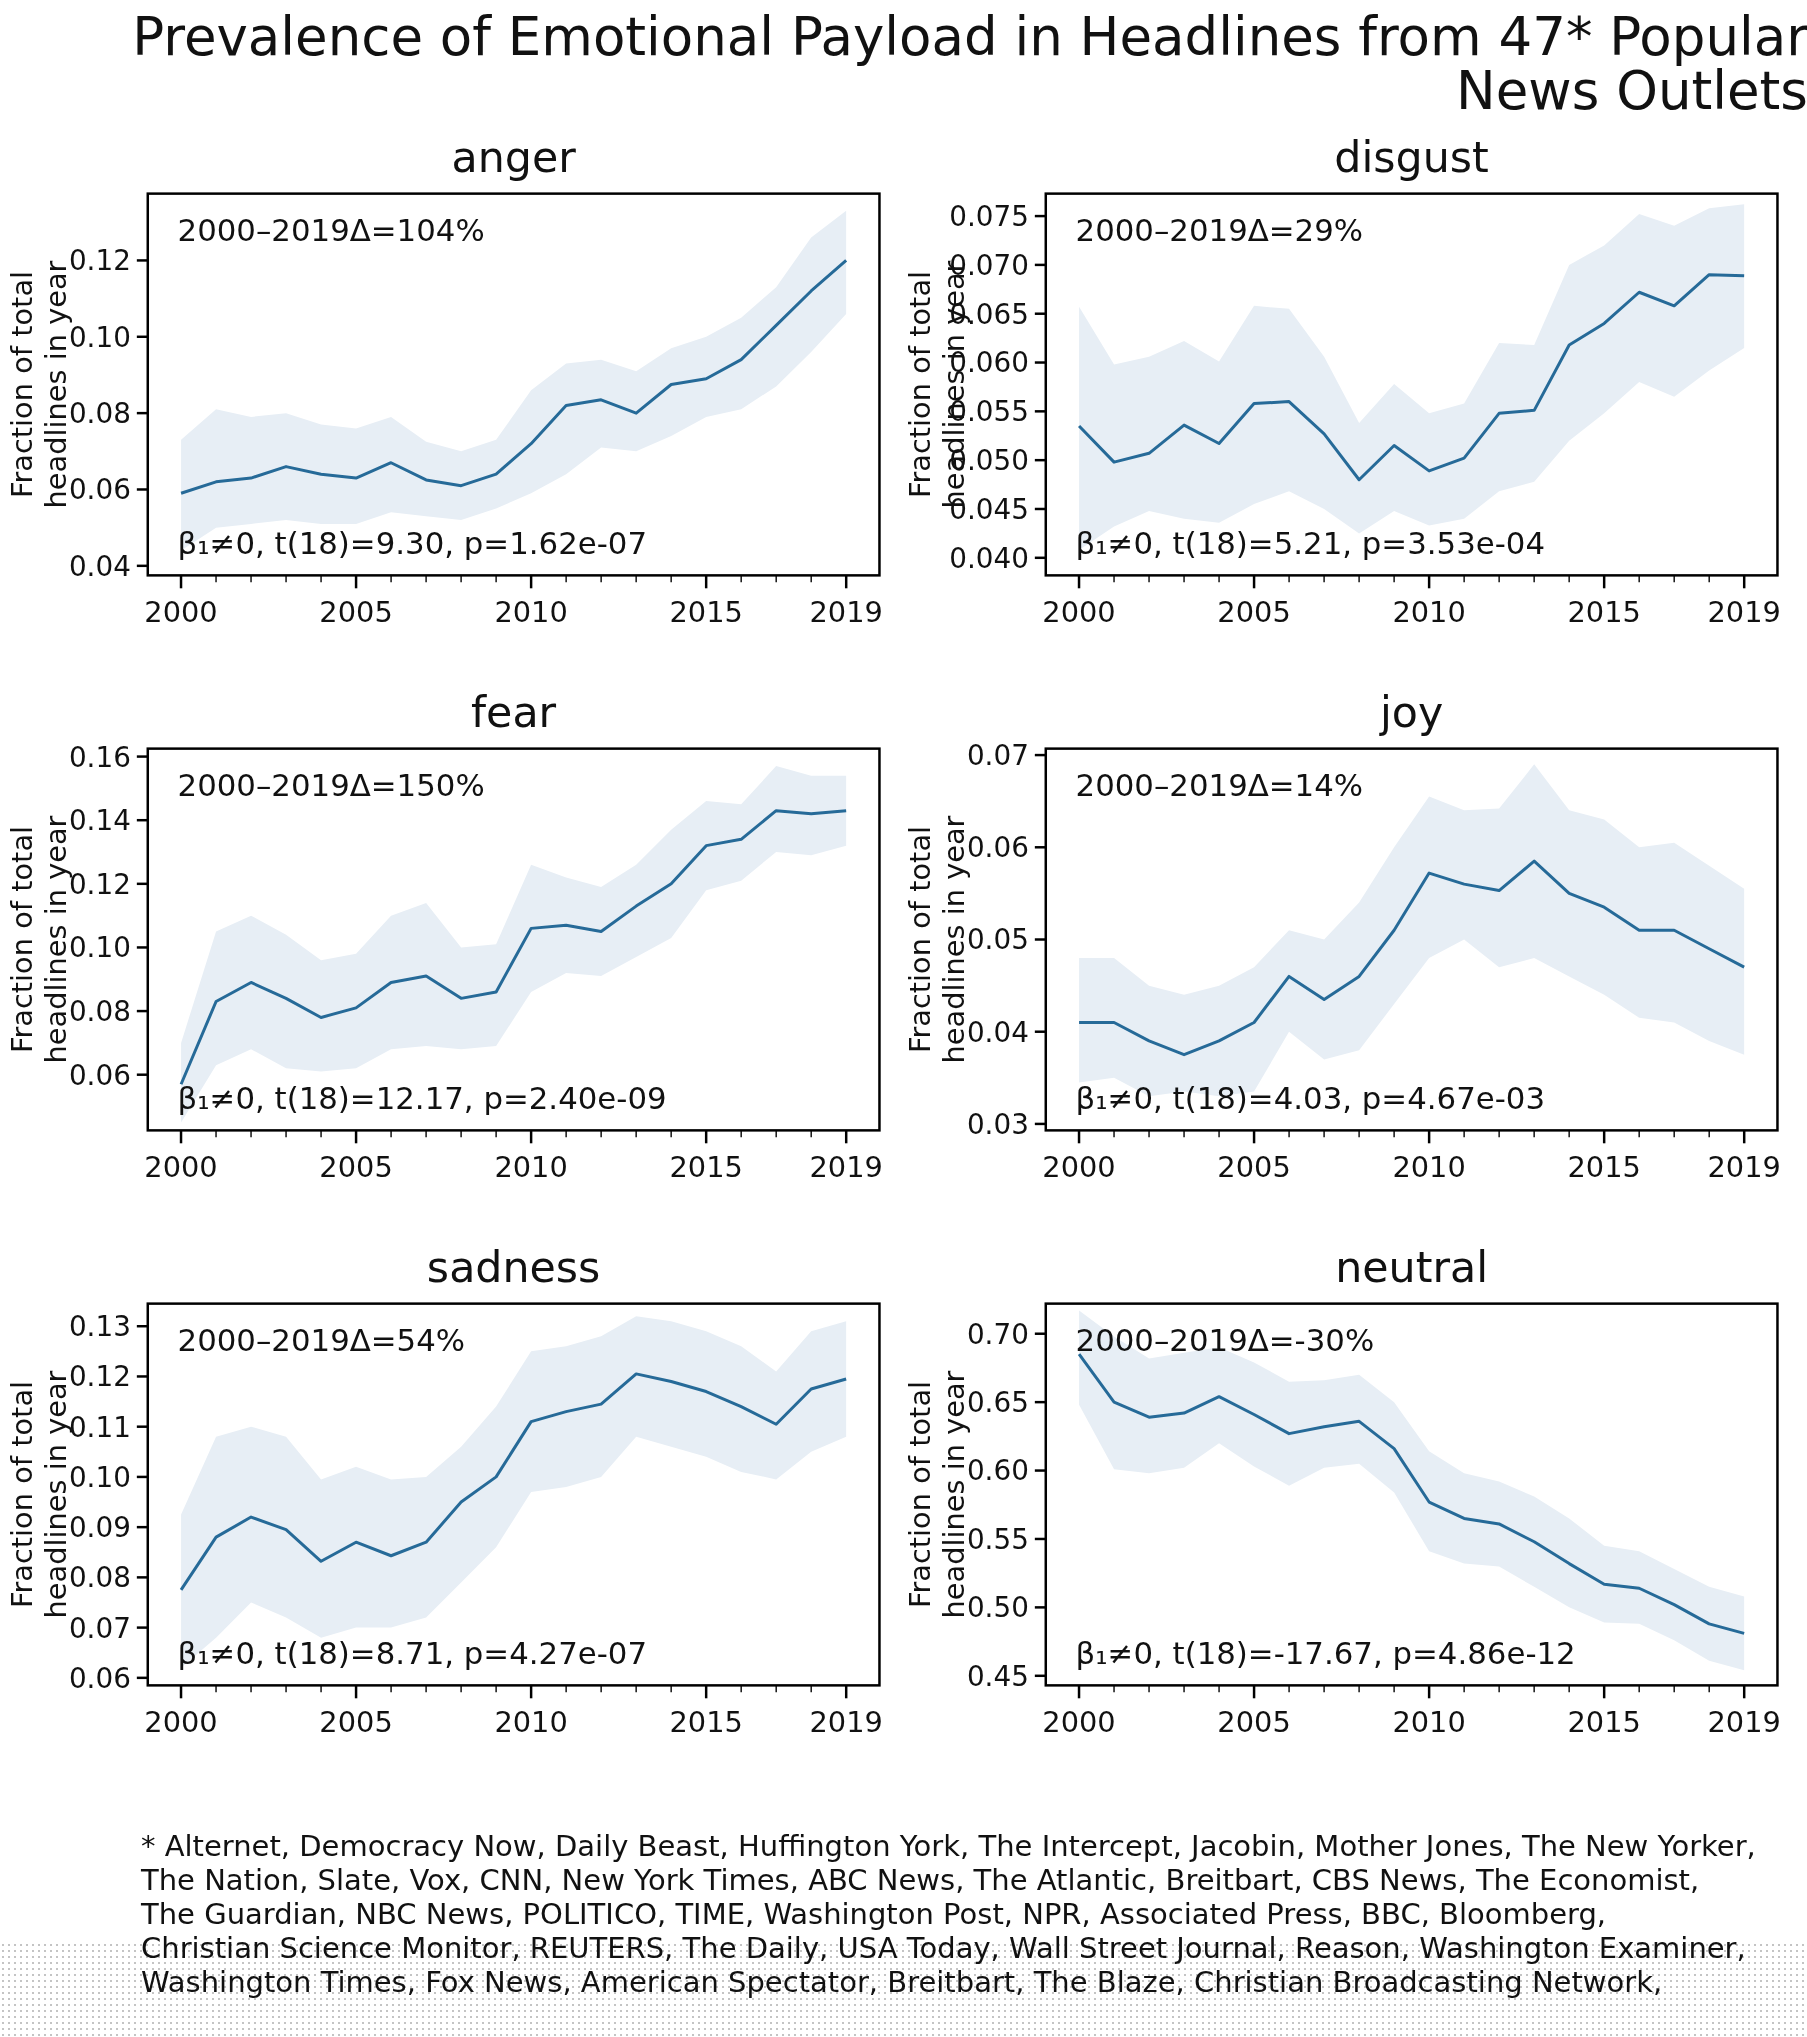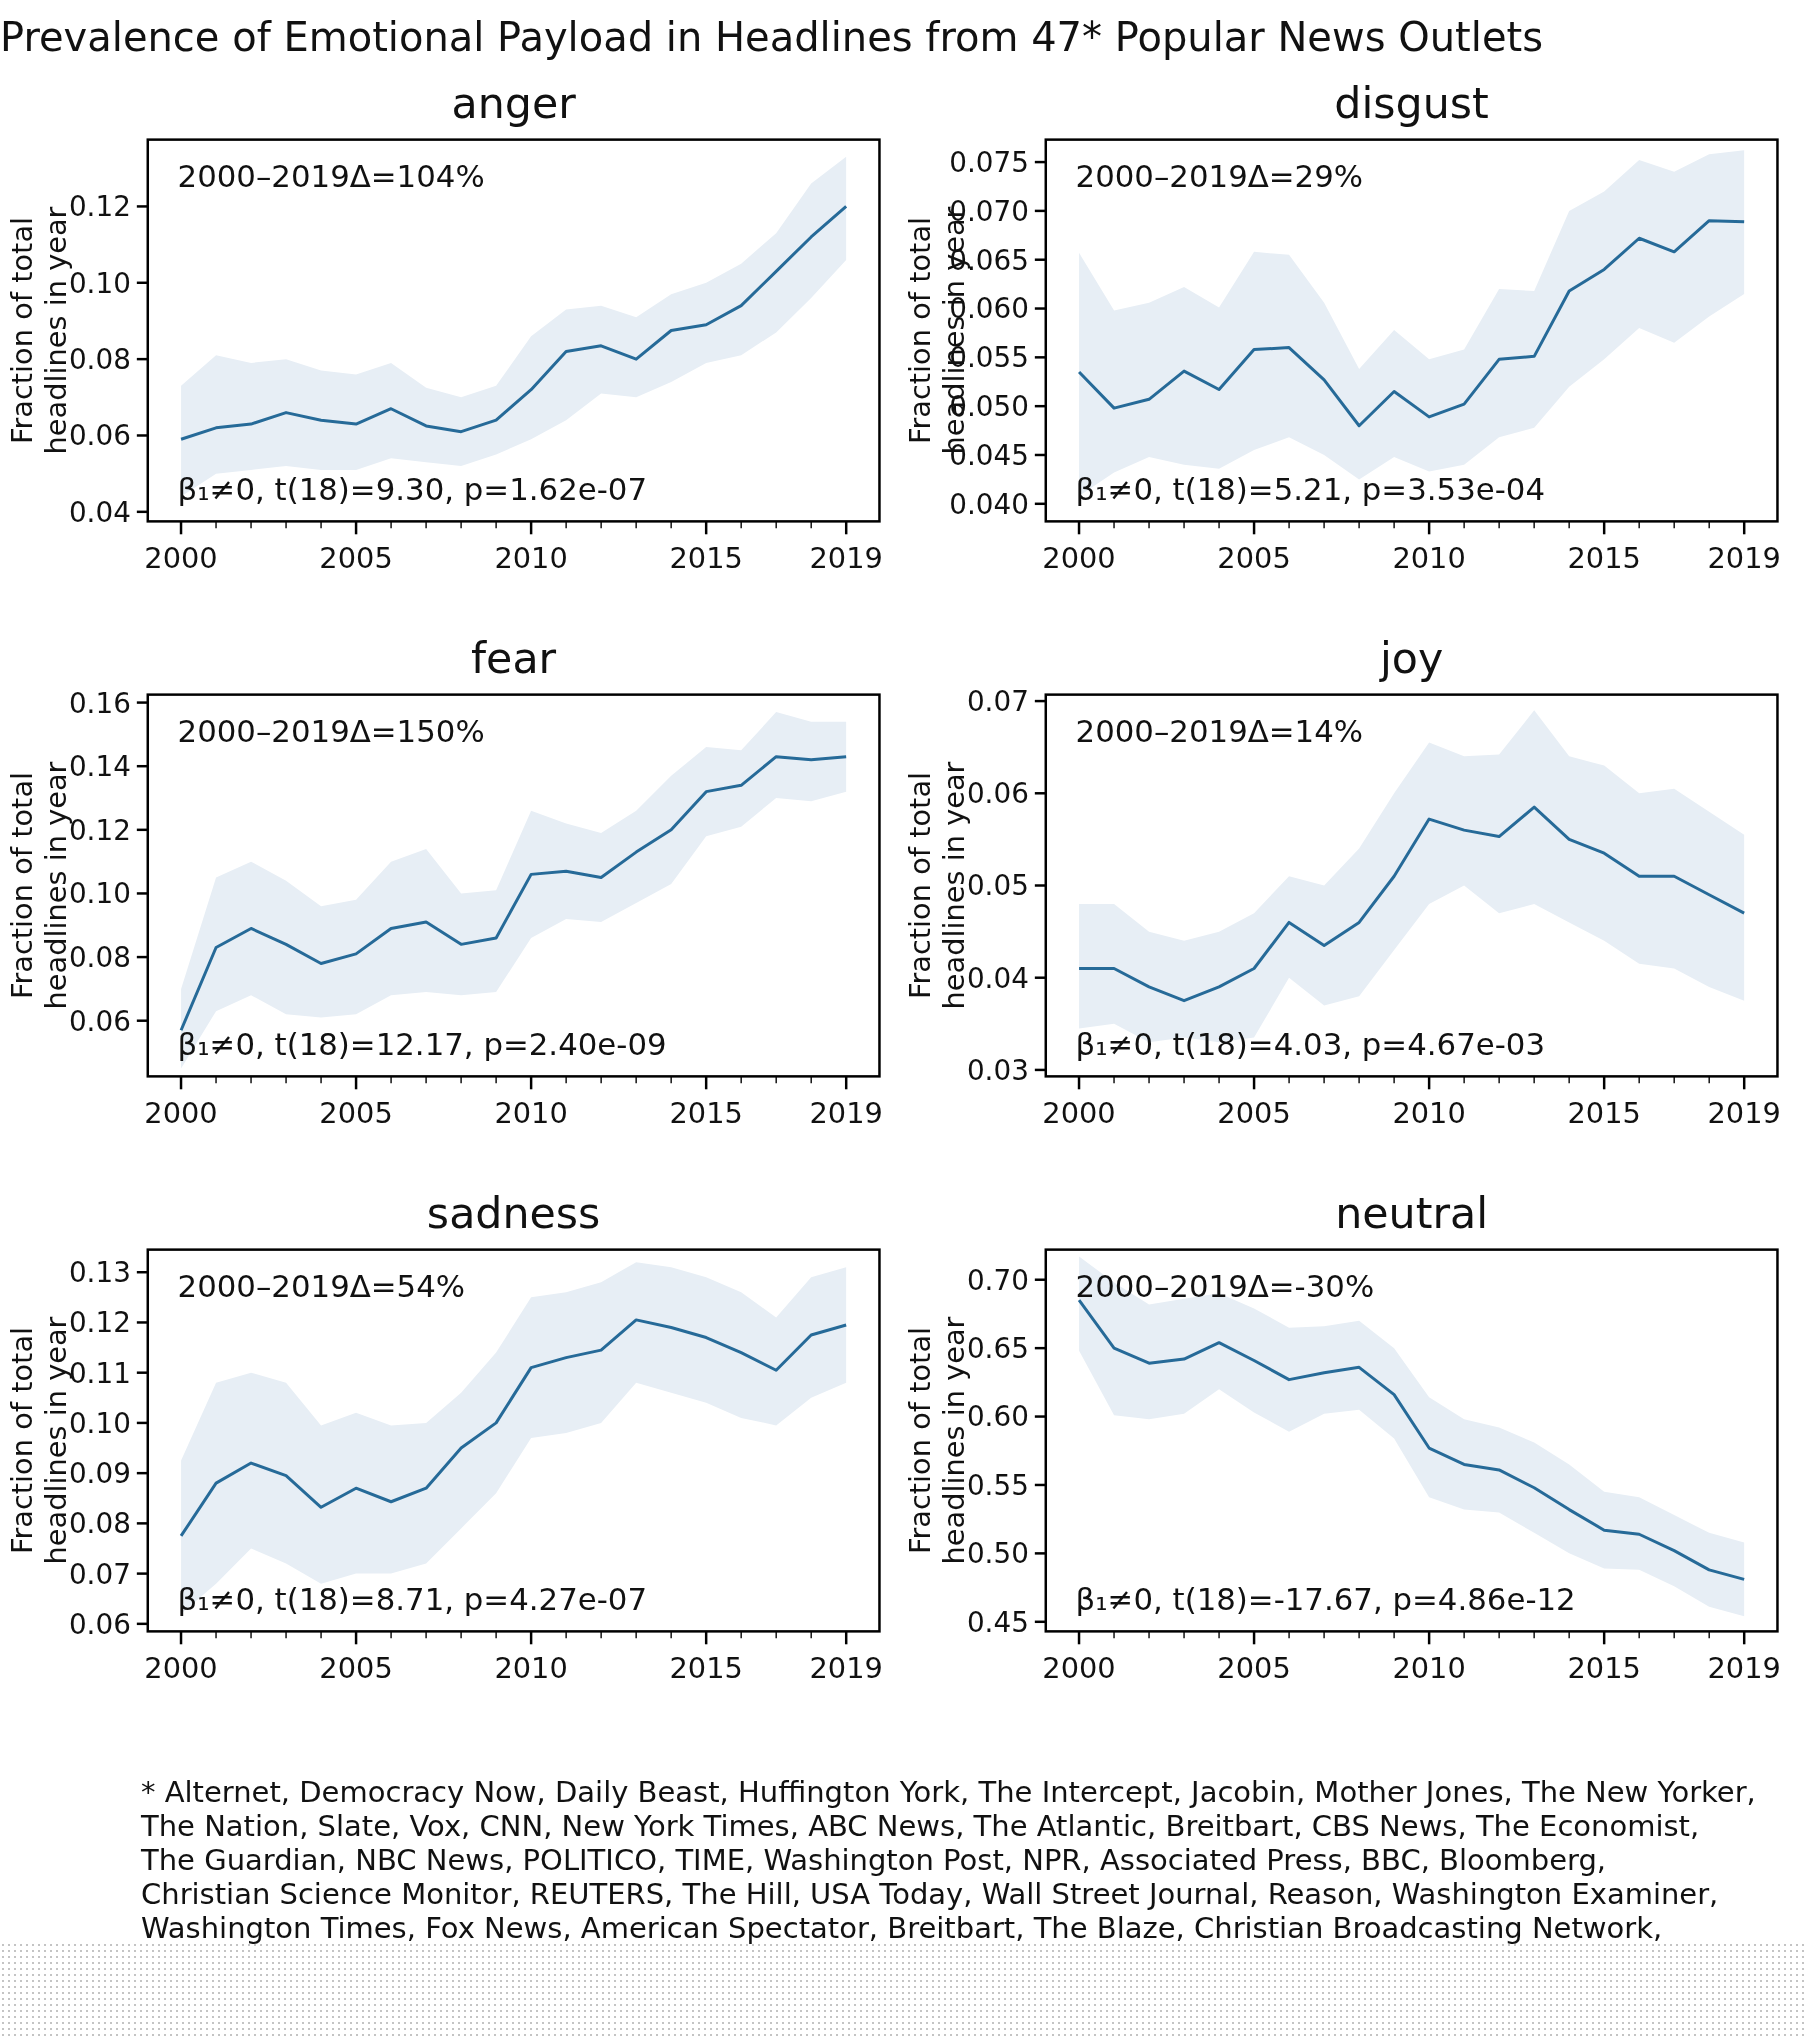--- a/index.html
+++ b/index.html
@@ -1,20 +1,20 @@
 <!DOCTYPE html>
 <html><head>
 <meta charset="utf-8">
 <style>
   html,body{margin:0;padding:0;}
   body{
     width:1808px;height:2038px;background:#ffffff;color:#111;
     font-family:"DejaVu Sans", sans-serif;position:relative;overflow:hidden;
   }
-  .fig-title{ text-align:left; padding-top:10px; font-size:40px; line-height:54px; }
+  .fig-title{ text-align:right; padding-top:10px; font-size:53px; line-height:54px; }
   .charts{ display:grid; grid-template-columns:898px 898px; row-gap:46px; padding-top:12px; }
   figure{ margin:0; width:896px; height:509px; }
   svg text{ font-family:"DejaVu Sans", sans-serif; fill:#111; }
   .footnote{ margin:80px 40px 0 141px; font-size:29px; line-height:34px; position:relative; z-index:1; }
   .checker{
     position:absolute; left:0; bottom:0; width:100%; height:96px; z-index:0;
     background-image:radial-gradient(circle,#c4c4c4 1.1px, rgba(0,0,0,0) 1.4px);
     background-size:6px 6px;
   }
 </style>
@@ -307,19 +307,19 @@
           <text x="178" y="112" font-size="31">2000–2019Δ=-30%</text>
           <text x="178" y="426" font-size="31">β₁≠0, t(18)=-17.67, p=4.86e-12</text>
           <text transform="rotate(-90)" text-anchor="middle" font-size="29"><tspan x="-256" y="32">Fraction of total</tspan><tspan x="-256" y="66">headlines in year</tspan></text>
         </svg></figure>
   </div>
 
   <div class="footnote">
     <div>* Alternet, Democracy Now, Daily Beast, Huffington York, The Intercept, Jacobin, Mother Jones, The New Yorker,</div>
     <div>The Nation, Slate, Vox, CNN, New York Times, ABC News, The Atlantic, Breitbart, CBS News, The Economist,</div>
     <div>The Guardian, NBC News, POLITICO, TIME, Washington Post, NPR, Associated Press, BBC, Bloomberg,</div>
-    <div>Christian Science Monitor, REUTERS, The Hill, USA Today, Wall Street Journal, Reason, Washington Examiner,</div>
+    <div>Christian Science Monitor, REUTERS, The Daily, USA Today, Wall Street Journal, Reason, Washington Examiner,</div>
     <div>Washington Times, Fox News, American Spectator, Breitbart, The Blaze, Christian Broadcasting Network,</div>
   </div>
 
   <div class="checker"></div>
 </div>
 
 
 </body></html>

